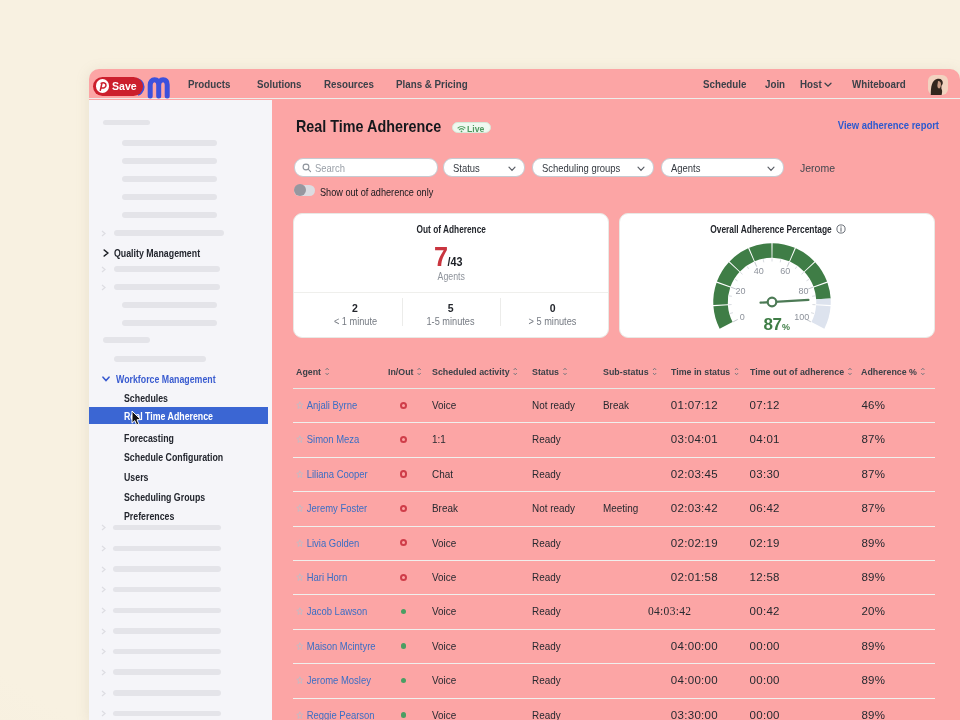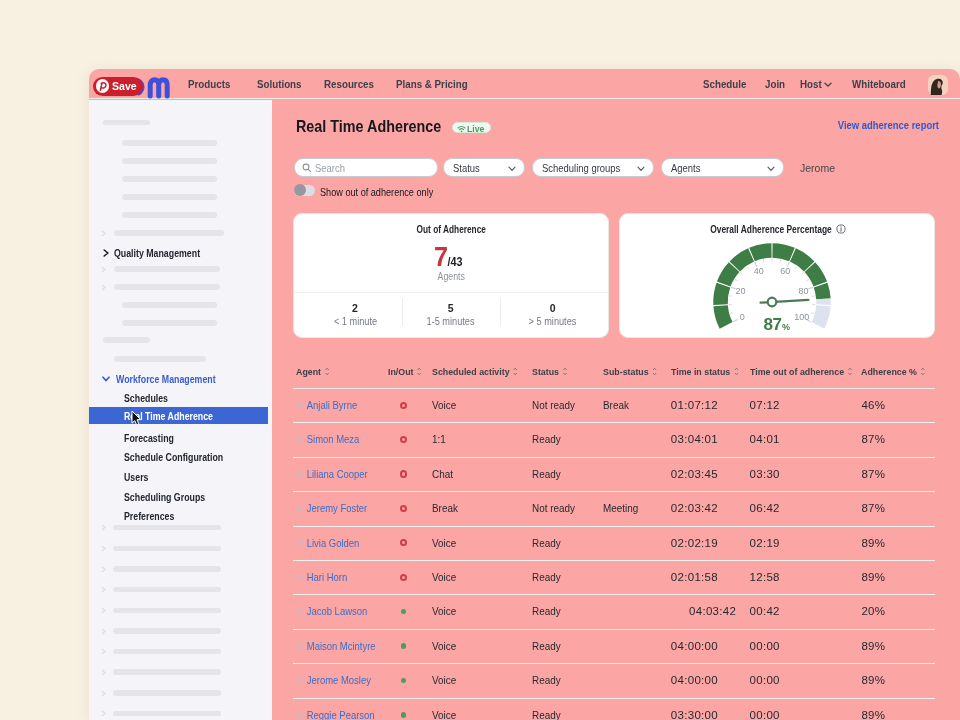--- a/index.html
+++ b/index.html
@@ -336,21 +336,21 @@
 <span class="td tdn" style="left:670.8px; top:571.0px;">02:01:58</span>
 <span class="td tdn" style="left:749.5px; top:571.0px;">12:58</span>
 <span class="td tdn" style="left:861.4px; top:571.0px;">89%</span>
 <div class="abs" style="left:292.5px; top:594.4px; width:642.5px; height:1px; background:#f0f0ee;"></div>
 <span class="td cx86" style="left:296px; top:605.4px; color:#3a6ec5;"><svg style="margin-right:3.5px; vertical-align:-1px;" width="9" height="9" viewBox="0 0 10 10">
           <path d="M5 0.8 L6.1 3.4 L8.9 3.6 L6.8 5.5 L7.4 8.3 L5 6.8 L2.6 8.3 L3.2 5.5 L1.1 3.6 L3.9 3.4 Z" fill="none" stroke="#b9bfc9" stroke-width="0.9"></path>
         </svg>Jacob Lawson</span>
 <div class="abs" style="left:400.5px; top:608.9px; width:5.6px; height:5.6px; background:#4a9e63; border-radius:50%;"></div>
 <span class="td cx90" style="left:431.7px; top:605.4px;">Voice</span>
 <span class="td cx90" style="left:532px; top:605.4px;">Ready</span>
-<span class="td tdn" style="left:689px; top:605.4px;">04:03:42</span>
+<span class="td tdn" style="left:648px; top:605.4px;font-family:Liberation Serif, serif;">04:03:42</span>
 <span class="td tdn" style="left:749.5px; top:605.4px;">00:42</span>
 <span class="td tdn" style="left:861.4px; top:605.4px;">20%</span>
 <div class="abs" style="left:292.5px; top:628.8px; width:642.5px; height:1px; background:#f0f0ee;"></div>
 <span class="td cx86" style="left:296px; top:639.8px; color:#3a6ec5;"><svg style="margin-right:3.5px; vertical-align:-1px;" width="9" height="9" viewBox="0 0 10 10">
           <path d="M5 0.8 L6.1 3.4 L8.9 3.6 L6.8 5.5 L7.4 8.3 L5 6.8 L2.6 8.3 L3.2 5.5 L1.1 3.6 L3.9 3.4 Z" fill="none" stroke="#b9bfc9" stroke-width="0.9"></path>
         </svg>Maison Mcintyre</span>
 <div class="abs" style="left:400.5px; top:643.3px; width:5.6px; height:5.6px; background:#4a9e63; border-radius:50%;"></div>
 <span class="td cx90" style="left:431.7px; top:639.8px;">Voice</span>
 <span class="td cx90" style="left:532px; top:639.8px;">Ready</span>
 <span class="td tdn" style="left:670.8px; top:639.8px;">04:00:00</span>

